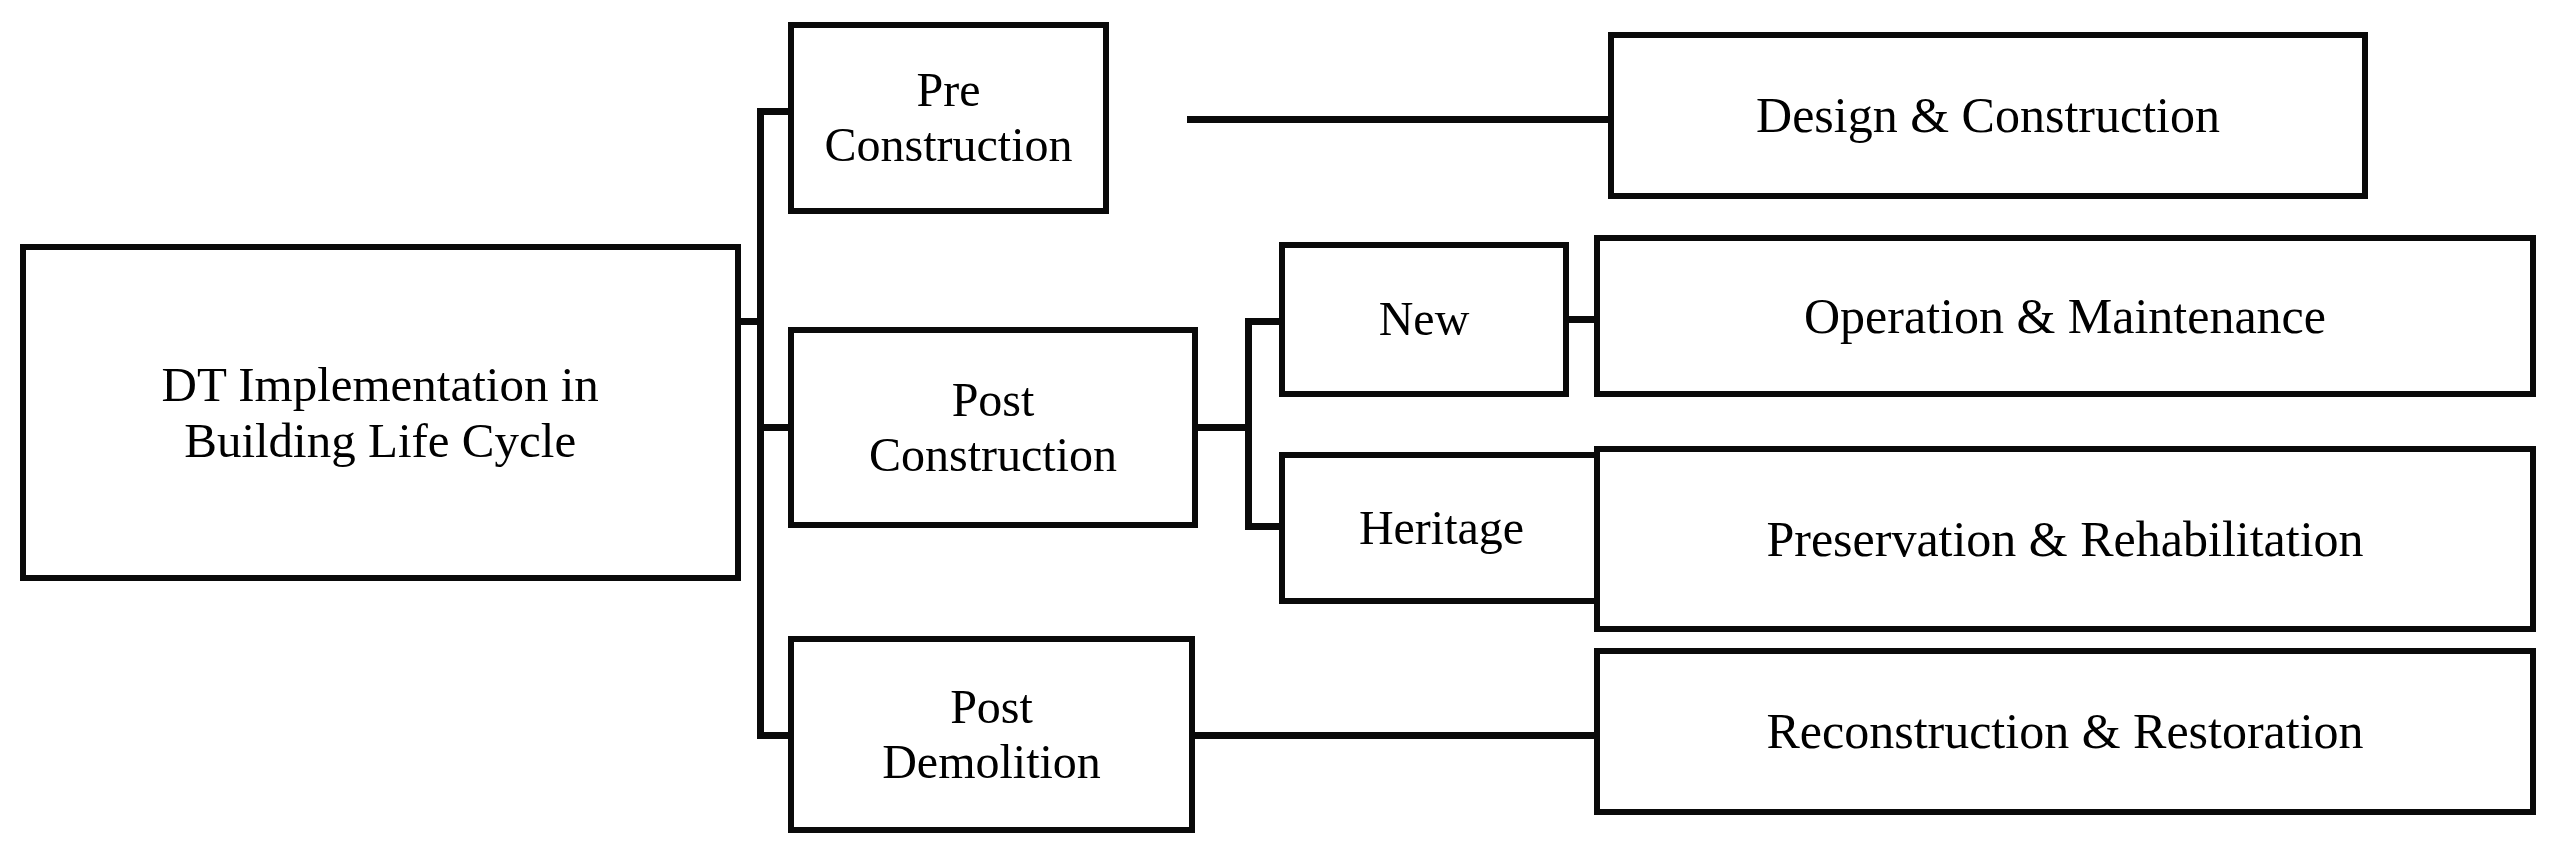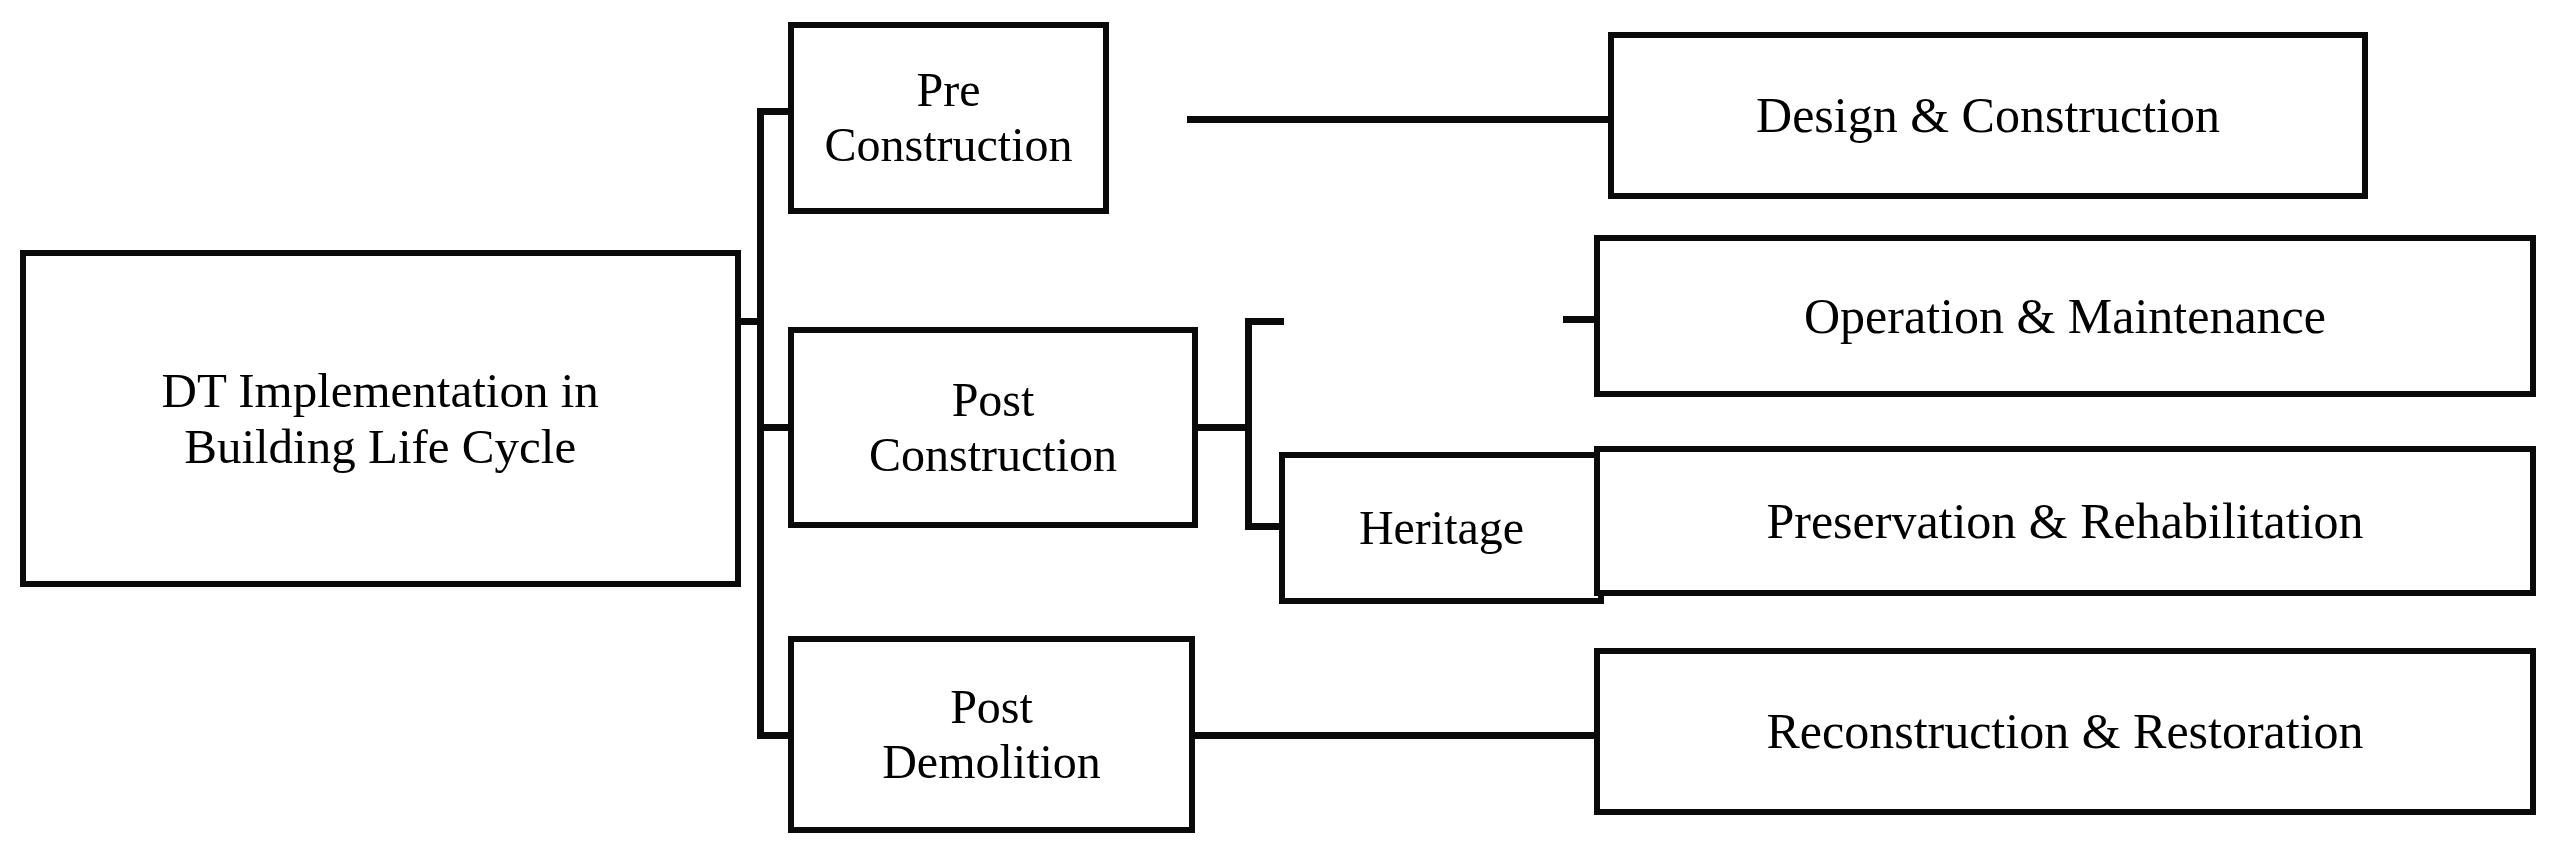--- a/index.html
+++ b/index.html
@@ -35,21 +35,21 @@
   }
   
   .conn-h, .conn-v {
     position: absolute;
     background: #0a0a0a;
     z-index: 1;
   }
 
   
   #node-root {
-    left: 19.7px;  top: 244px;  width: 721px;  height: 337px; margin-top: 6px;
+    left: 19.7px;  top: 244px;  width: 721px;  height: 337px;
   }
   #node-root .node-label { font-size: 49px; }
 
   
   #node-pre-construction {
     left: 788px; top: 21.5px; width: 321px; height: 192px;
   }
   #node-post-construction {
     left: 788px; top: 327px; width: 410px; height: 201px;
   }
@@ -71,21 +71,21 @@
   #node-heritage .node-label { font-size: 48px; }
 
   
   #node-design-construction {
     left: 1608px; top: 32px; width: 760px; height: 167px;
   }
   #node-operation-maintenance {
     left: 1594px; top: 235px; width: 942px; height: 162px;
   }
   #node-preservation-rehabilitation {
-    left: 1594px; top: 446px; width: 942px; height: 150px;
+    left: 1594px; top: 446px; width: 942px; height: 186px;
   }
   #node-reconstruction-restoration {
     left: 1594px; top: 648px; width: 942px; height: 167px;
   }
   #node-design-construction .node-label,
   #node-operation-maintenance .node-label,
   #node-preservation-rehabilitation .node-label,
   #node-reconstruction-restoration .node-label { font-size: 50px; }
 
   
@@ -146,20 +146,23 @@
   <div class="node" id="node-post-construction">
     <span class="node-label">Post
 Construction</span>
   </div>
 
   <div class="node" id="node-post-demolition">
     <span class="node-label">Post
 Demolition</span>
   </div>
 
+  <div class="node" id="node-new">
+    <span class="node-label">New</span>
+  </div>
 
   <div class="node" id="node-heritage">
     <span class="node-label">Heritage</span>
   </div>
 
   <div class="node" id="node-design-construction">
     <span class="node-label">Design &amp; Construction</span>
   </div>
 
   <div class="node" id="node-operation-maintenance">

